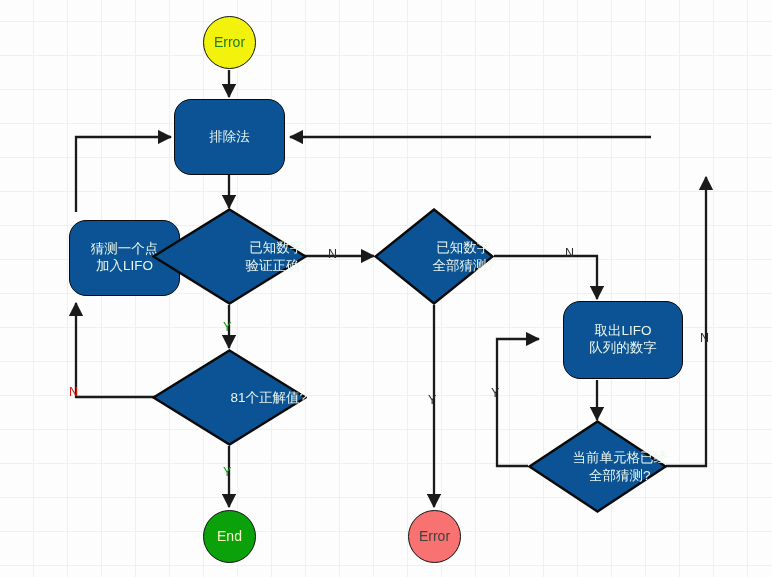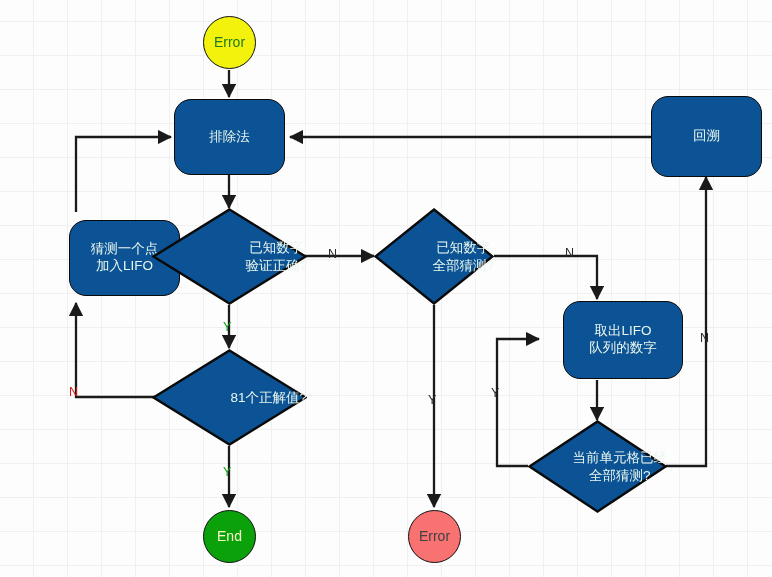--- a/index.html
+++ b/index.html
@@ -143,23 +143,20 @@
   </svg>
 
   <div class="node term term-start" style="left:203px; top:16px; width:53px; height:53px;">
     <span>Error</span>
   </div>
 
   <div class="node proc" style="left:174px; top:99px; width:111px; height:76px;">
     <span>排除法</span>
   </div>
 
-  <div class="node proc" style="left:651px; top:96px; width:111px; height:81px;">
-    <span>回溯</span>
-  </div>
 
   <div class="node proc" style="left:21px; top:220px; width:111px; height:76px;margin-left:48px;">
     <span>
       <span>猜测一个点</span><br>
       <span>加入LIFO</span>
     </span>
   </div>
 
   <div class="decision-wrap" style="left:152px; top:208px; width:155px; height:97px;">
     <svg class="decision-shape" viewBox="0 0 155 97" preserveAspectRatio="none">

